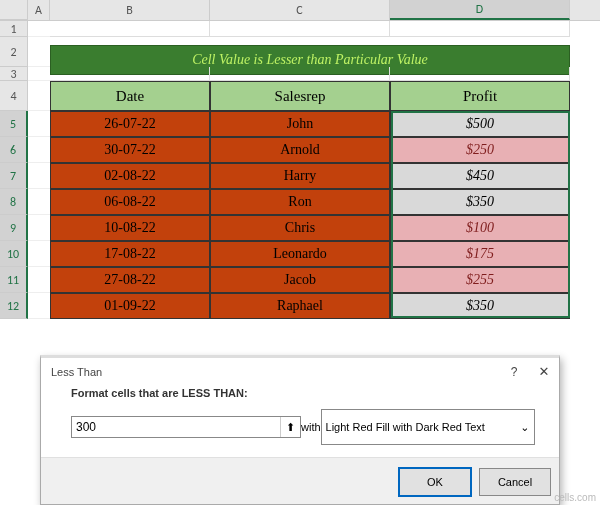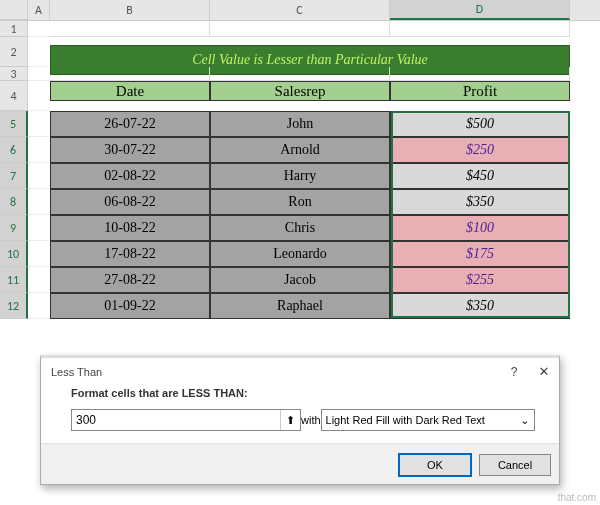--- a/index.html
+++ b/index.html
@@ -37,32 +37,32 @@
       font-style: italic;
       border: 1px solid #2b5f22;
       display: flex; align-items: center; justify-content: center;
       height: 30px;
       margin-top: 8px;
     }
     .header-cell {
       background: #a4d08f;
       font-family: 'Comic Sans MS', cursive;
       font-size: 15px;
-      height: 20px;
+      height: 30px;
       border: 1px solid #333;
     }
     .data-cell {
-      background: #a3a3a3;
+      background: #c2410c;
       border: 1px solid #333;
       font-family: 'Comic Sans MS', cursive;
       font-size: 14px;
       height: 26px;
     }
     .profit-cell { background: #d9d9d9; font-style: italic; }
-    .profit-cell.red { background: #e8b0b4; color: #4c1d95; }
+    .profit-cell.red { background: #e8b0b4; color: #7f1d1d; }
     .sel-range { position: absolute; border: 2px solid #217346; pointer-events: none; }
     .dialog {
       position: absolute;
       left: 40px;
       top: 355px;
       width: 520px;
       border: 1px solid #aaa;
       border-top: 3px solid #ddd;
       background: #fff;
       box-shadow: 2px 4px 8px rgba(0,0,0,.3);
@@ -74,23 +74,23 @@
     .dialog-title-right { display: flex; gap: 16px; align-items: center; }
     .help-icon, .close-icon { color: #444; font-size: 12px; cursor: default; width:14px; text-align:center; }
     .close-icon { font-size: 13px; font-weight: 300; }
     .dialog-body { padding: 4px 12px 12px 30px; }
     .body-label { font-weight: bold; font-size: 11px; margin-bottom: 10px; color: #333; }
     .body-controls { display: flex; align-items: center; }
     .value-input-wrap { display:flex; border: 1px solid #888; width: 230px; height: 22px; align-items:center; }
     .value-input { border:none; outline:none; flex:1; padding: 2px 4px; font-size:12px; }
     .collapse-btn { width:20px; height:20px; border-left:1px solid #ccc; display:flex; align-items:center; justify-content:center; cursor:pointer; }
     .with-label { font-size:11px; }
-    .format-select { border:1px solid #888; height:22px; width:214px; font-size:11px; padding:2px 4px; display:flex; align-items:center; justify-content:space-between; }
+    .format-select { border:1px solid #888; height:36px; width:214px; font-size:11px; padding:2px 4px; display:flex; align-items:center; justify-content:space-between; }
     .dialog-footer { display:flex; justify-content:flex-end; gap:8px; padding: 10px 8px 8px 8px; background:#f0f0f0; border-top:1px solid #e0e0e0;}
-    .btn { min-width:72px; height:22px; border:1px solid #888; background:#e1e1e1; font-size:11px; display:flex; align-items:center; justify-content:center; }
+    .btn { min-width:72px; height:28px; border:1px solid #888; background:#e1e1e1; font-size:11px; display:flex; align-items:center; justify-content:center; }
     .btn.primary { border:1px solid #0067c0; outline:1px solid #0067c0; }
     .watermark { position:absolute; right:4px; bottom:2px; color:#bbb; font-size:10px; font-family:Arial,sans-serif; }
   </style>
 </head>
 <body>
 
 <div class="col-headers">
   <div class="corner"></div>
   <div class="col-header col-A">A</div>
   <div class="col-header col-B">B</div>
@@ -207,13 +207,13 @@
         <span>⌄</span>
       </div>
     </div>
   </div>
   <div class="dialog-footer">
     <div class="btn primary">OK</div>
     <div class="btn">Cancel</div>
   </div>
 </div>
 
-<div class="watermark">that.com</div>
+<div class="watermark">cells.com</div>
 
 </body></html>

